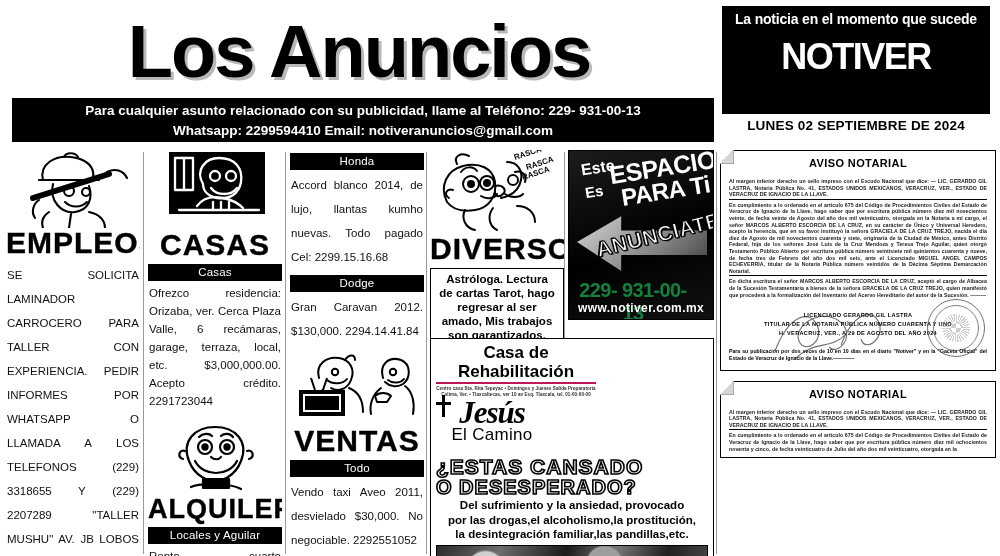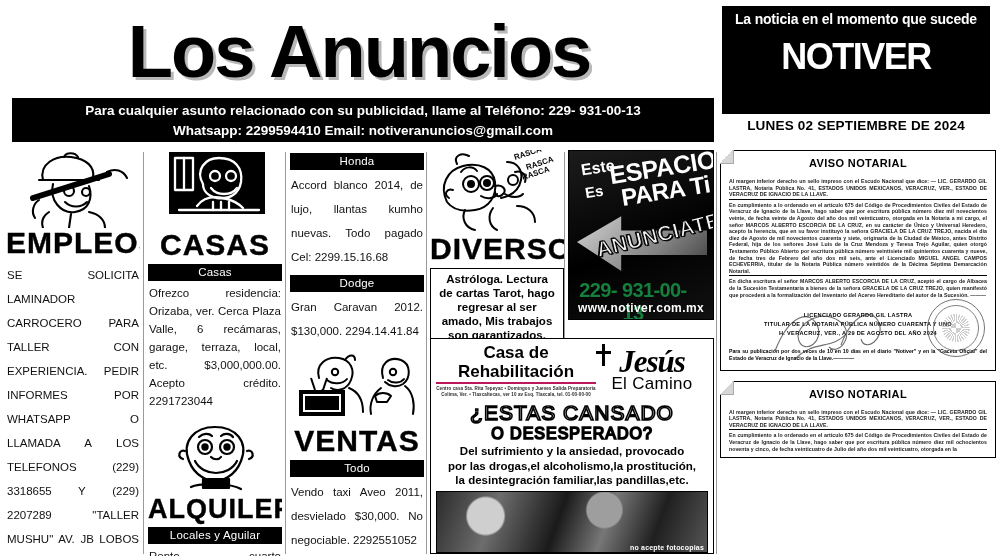--- a/index.html
+++ b/index.html
@@ -132,45 +132,45 @@
   .esp-site {
     position:absolute; left:0; right:0; top:150px; text-align:center;
     font-size:12px; font-weight:bold; color:#fff; letter-spacing:0.4px;
   }
 
   
   .rehab {
     position:relative; width:284px; border:1.5px solid #000;
     background:#fff; padding:4px 5px 0 5px;
   }
-  .rehab-top { display:flex; align-items:center; justify-content:space-between; }
+  .rehab-top { display:flex; align-items:flex-start; justify-content:space-between;flex-direction:column; }
   .rehab-titles { width:160px; }
   .rehab-t1 { font-size:17px; font-weight:bold; text-align:center; line-height:19px; }
   .rehab-t2 { font-size:17px; font-weight:bold; text-align:center; line-height:19px;
               border-bottom:2px solid #be185d; padding-bottom:1px; }
   .rehab-fine { font-size:4.5px; line-height:5.5px; text-align:center; color:#2a2a2a;
                 font-weight:bold; margin-top:2px; letter-spacing:0.1px; filter:blur(0.25px); }
   .rehab-logo { width:112px; text-align:center; position:relative; }
   .jesus-word {
     font-family:"Liberation Serif", serif; font-style:italic; font-weight:bold;
     font-size:31px; line-height:31px; letter-spacing:-1px; color:#000;
   }
   .jesus-sub { font-size:17px; font-weight:normal; letter-spacing:0.3px; margin-top:-3px; }
   .cross {
     position:absolute; left:6px; top:-2px; width:3px; height:22px; background:#000;
   }
   .cross::after { content:""; position:absolute; left:-6px; top:7px; width:15px; height:3px; background:#000; }
 
   .rehab-q {
-    margin-top:5px; text-align:center; font-weight:normal; color:#fff;
+    margin-top:11px; font-weight:bold; color:#fff;
     -webkit-text-stroke:1.6px #000;
     font-size:21px; line-height:21px; letter-spacing:1px;
     text-shadow: 0 0 2px #bdbdbd;
   }
-  .rehab-q .l2 { font-size:16px; }
+  .rehab-q .l2 { font-size:20px; }
   .rehab-body {
     text-align:center; font-size:11.5px; font-weight:bold;
     line-height:14.5px; color:#000;
   }
   .rehab-photo {
     margin-top:3px; height:62px; width:100%; position:relative; overflow:hidden;
     background:
       radial-gradient(circle at 18% 40%, #cfcfcf 0 8%, transparent 9%),
       radial-gradient(circle at 62% 30%, #9e9e9e 0 10%, transparent 11%),
       linear-gradient(110deg,#2b2b2b 0%,#6d6d6d 22%,#1a1a1a 45%,#777 62%,#1f1f1f 80%,#555 100%);

